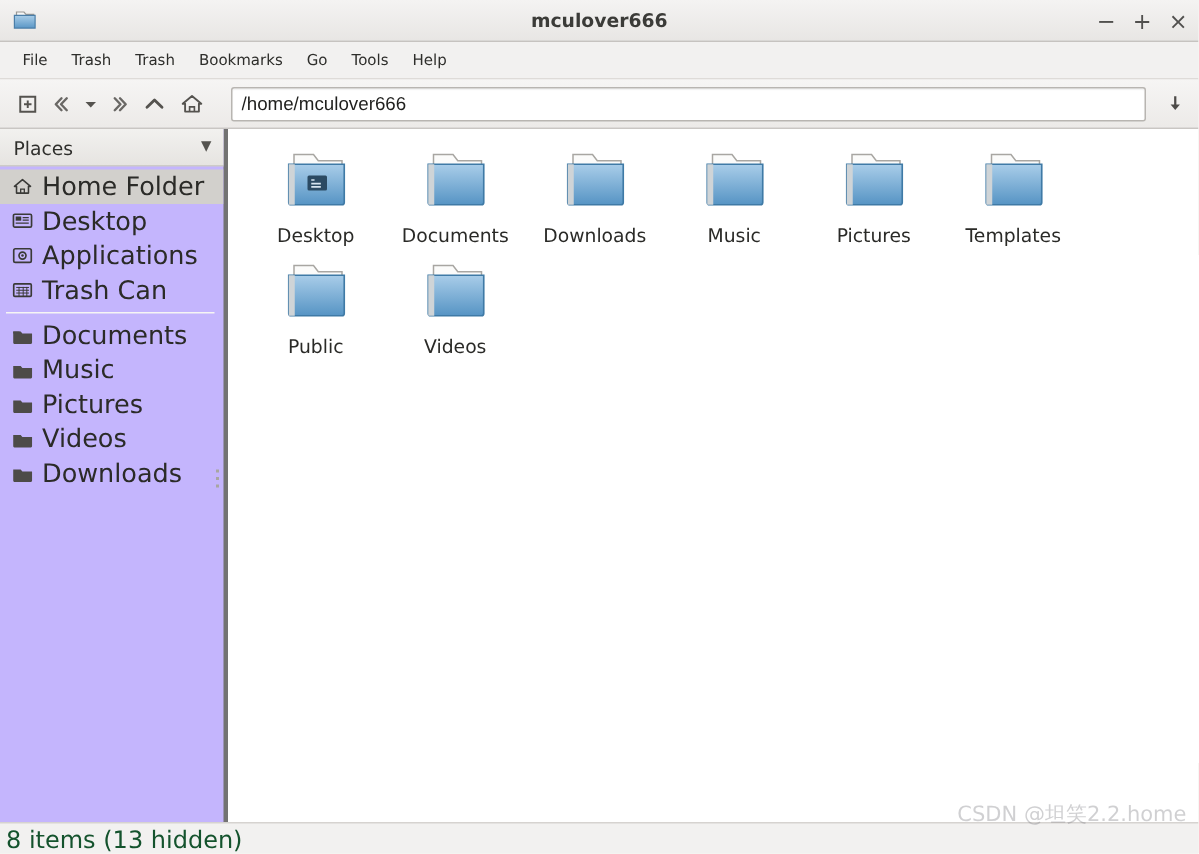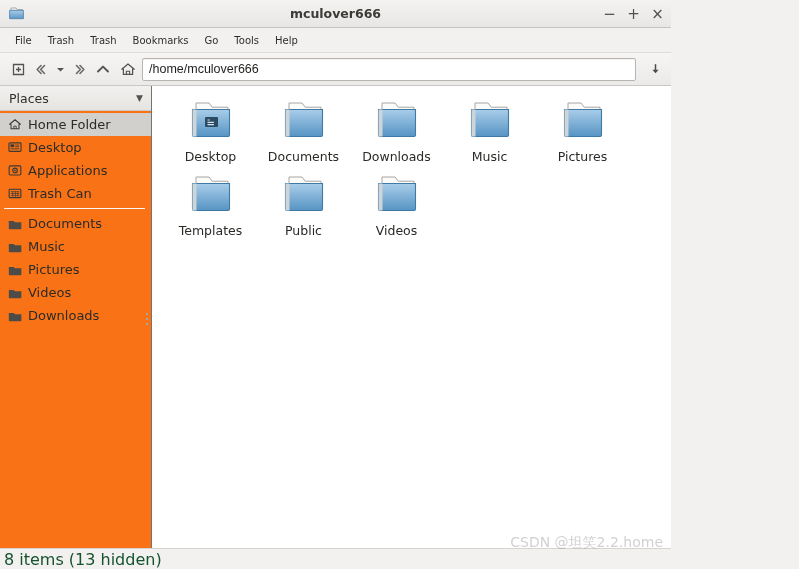--- a/index.html
+++ b/index.html
@@ -3,21 +3,21 @@
 <meta charset="utf-8">
 <style>
   * { box-sizing: border-box; margin: 0; padding: 0; }
   html, body {
     width: 799px; height: 569px;
     overflow: hidden;
     font-family: "DejaVu Sans", "Liberation Sans", sans-serif;
     background: #f2f1f0;
   }
   #app {
-    width: 671px; height: 569px;
+    width: 799px; height: 569px;
     display: flex; flex-direction: column;
     position: relative;
     background: #f2f1f0;
   }
 
   
   .titlebar {
     height: 28px; min-height: 28px;
     background: linear-gradient(to bottom, #f4f3f2 0%, #e8e6e4 100%);
     border-bottom: 1px solid #c6c3c0;
@@ -65,21 +65,21 @@
     padding: 0 6px; gap: 1px;
   }
   .tb-btn {
     width: 24px; height: 25px;
     display: flex; align-items: center; justify-content: center;
     cursor: default; border: 1px solid transparent; border-radius: 3px;
     color: #4c4a47;
   }
   .tb-btn.narrow { width: 19px; }
   .pathbar {
-    flex: 1; height: 23px; margin: 0 4px 0 1px;
+    flex: 1; height: 23px; margin: 0 4px 0 13px;
     background: #ffffff;
     border: 1px solid #b8b5b1;
     border-radius: 2px;
     display: flex; align-items: center;
     padding: 0 6px;
     font-size: 12.5px; color: #1f1f1d;
     box-shadow: inset 0 1px 1px rgba(0,0,0,0.06);
   }
   .tb-right {
     width: 24px; height: 25px;
@@ -87,39 +87,39 @@
     cursor: default; color: #4c4a47;
   }
 
   
   .body {
     flex: 1; display: flex; min-height: 0;
     background: #f2f1f0;
   }
   .sidebar {
     width: 152px; min-width: 152px;
-    background: #f97316;
+    background: #c4b5fd;
     display: flex; flex-direction: column;
-    border-right: 1px solid #737373;
+    border-right: 3px solid #737373;
     position: relative;
   }
   .places-header {
     height: 25px; min-height: 25px;
     display: flex; align-items: center;
     padding: 0 8px 0 9px;
     background: linear-gradient(to bottom,#f2f1ef,#e6e4e1);
     border-bottom: 1px solid #cdcbc7;
     font-size: 12.5px; color: #2f2f2c;
   }
   .places-header .caret { margin-left: auto; font-size: 9px; color: #55534f; }
   .places-list { flex: 1; padding-top: 2px; overflow: hidden; }
   .place {
     height: 23px; display: flex; align-items: center;
     padding-left: 7px; gap: 6px;
-    font-size: 13px; color: #2b2b28; cursor: default;
+    font-size: 17px; color: #2b2b28; cursor: default;
   }
   .place.selected { background: #d2d0cc; }
   .place .pi {
     width: 15px; height: 15px; flex: 0 0 15px;
     display: flex; align-items: center; justify-content: center;
   }
   .sep {
     height: 1px; background: #f6f5f4;
     margin: 3px 6px 3px 4px;
   }

